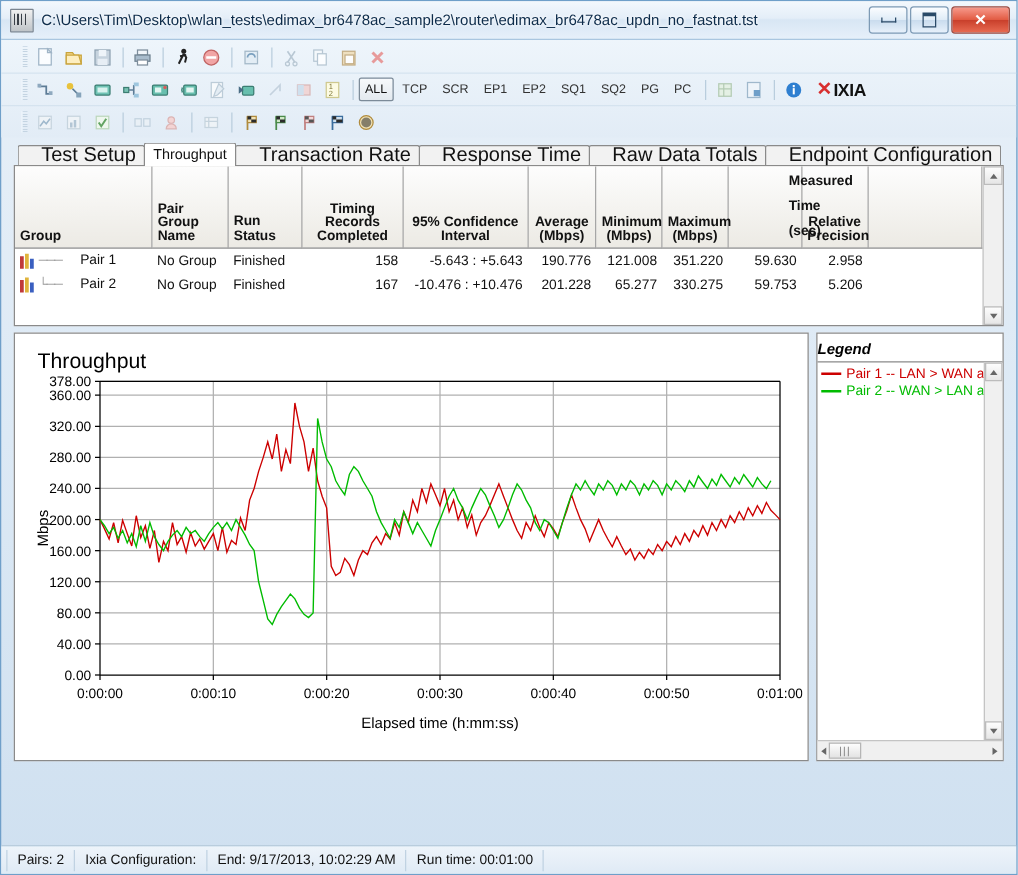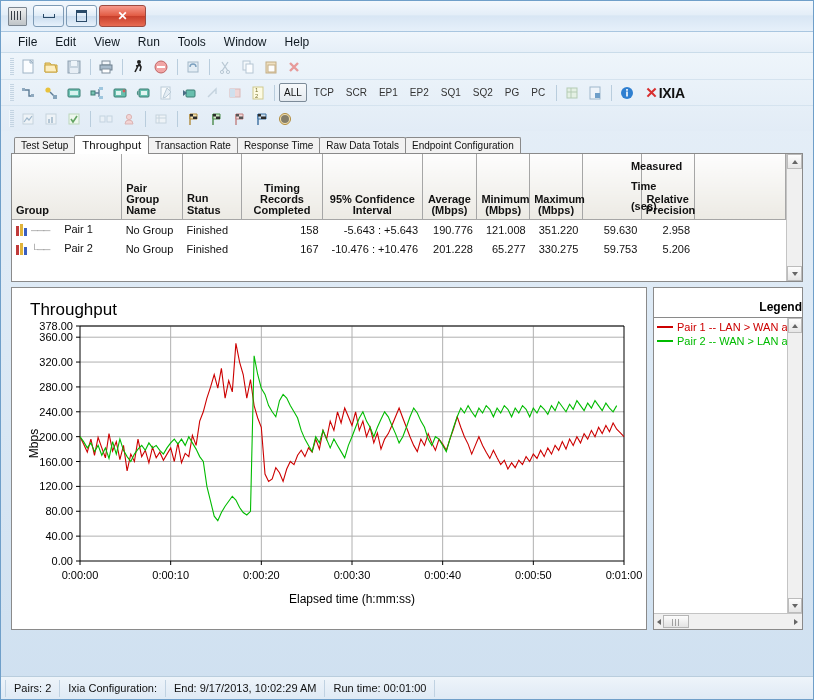--- a/index.html
+++ b/index.html
@@ -52,21 +52,21 @@
   
   .menubar{
     height:20px;display:flex;align-items:center;padding-left:8px;
     background:linear-gradient(180deg,#f0f6fc,#e6eff8);
     border-bottom:1px solid #cadcea;
   }
   .menubar .mi{padding:2px 9px;font-size:12px;color:#101a22;}
   
   .toolbars{background:linear-gradient(180deg,#eef5fb,#e2ecf6);padding:1px 0 0 0;}
   .trow{
-    height:25px;display:flex;align-items:center;padding-left:8px;
+    height:25px;display:flex;align-items:center;padding-left:16px;
     border-bottom:1px solid #d5e3ef;
   }
   .grip{width:4px;height:17px;margin-right:3px;
     background:repeating-linear-gradient(180deg,#c4d4e2 0 1px,transparent 1px 2px);
     border-left:1px solid #eef5fb;flex:none;}
   .tbtn{
     width:22px;height:21px;margin-right:1px;flex:none;
     display:flex;align-items:center;justify-content:center;position:relative;
   }
   .tsep{width:1px;height:16px;background:#b9cddd;margin:0 4px;flex:none;}
@@ -79,21 +79,21 @@
   .ixia{display:flex;align-items:center;margin-left:6px;}
   .ixia-x{color:#d82f2f;font-weight:bold;font-size:15px;line-height:1;}
   .ixia-t{color:#111;font-weight:bold;font-size:14px;letter-spacing:-0.3px;margin-left:1px;}
   
   .tabstrip{
     height:18px;display:flex;align-items:flex-end;padding-left:13px;margin-top:4px;
     position:relative;
   }
   .tab{
     border:1px solid #8a8a8a;border-bottom:none;background:#f2f2f2;
-    padding:2px 6px 1px 6px;font-size:10px;color:#111;margin-right:-1px;
+    padding:2px 6px 1px 18px;font-size:16px;color:#111;margin-right:-1px;
     border-radius:2px 2px 0 0;position:relative;z-index:1;line-height:12px;
   }
   .tab.active{background:#fff;padding:3px 7px 3px 7px;z-index:3;margin-bottom:-1px;font-size:11.5px;}
   
   .tablewrap{
     margin:0 10px;background:#fff;border:1px solid #8a8a8a;
     height:129px;position:relative;display:flex;box-sizing:border-box;
   }
   .tablemain{flex:1;overflow:hidden;position:relative;}
   table.grid{border-collapse:collapse;width:100%;table-layout:fixed;}
@@ -137,21 +137,21 @@
   
   .lower{margin:5px 10px 0 10px;display:flex;height:343px;}
   .chartpane{
     flex:1;background:#fff;border:1px solid #8a8a8a;position:relative;overflow:hidden;
   }
   .charttitle{position:absolute;left:18px;top:12px;font-size:17px;color:#000;}
   .legendpane{
     width:150px;margin-left:6px;background:#fff;border:1px solid #8a8a8a;
     display:flex;flex-direction:column;box-sizing:border-box;
   }
-  .legend-title{text-align:right;font-weight:bold;font-size:12px;padding:12px 0 3px 0;color:#000;}
+  .legend-title{text-align:left;font-weight:bold;font-size:12px;padding:5px 0 3px 0;color:#000;font-style:italic;}
   .legend-body{flex:1;display:flex;border-top:1px solid #8a8a8a;overflow:hidden;}
   .legend-items{flex:1;padding:2px 0 0 3px;overflow:hidden;}
   .litem{white-space:nowrap;font-size:11px;display:flex;align-items:center;height:14px;}
   .swatch{display:inline-block;width:16px;height:2px;margin-right:4px;flex:none;}
   .lgvscroll{width:14px;background:#f0f0f0;border-left:1px solid #c4c4c4;display:flex;flex-direction:column;justify-content:space-between;flex:none;}
   .lghscroll{height:15px;background:#f0f0f0;border-top:1px solid #c4c4c4;display:flex;align-items:center;}
   .hthumb{
     width:26px;height:13px;margin-left:2px;
     background:linear-gradient(180deg,#fdfdfd,#e3e3e3);border:1px solid #b5b5b5;
     display:flex;align-items:center;justify-content:center;box-sizing:border-box;
@@ -170,40 +170,32 @@
   }
   .scell:first-child{border-left:1px solid #c0d2e2;margin-left:4px;}
 </style>
 </head>
 <body>
 
 <div class="window">
 
   <div class="titlebar">
     <div class="appicon"></div>
+    <div class="title-text">C:\Users\Tim\Desktop\wlan_tests\edimax_br6478ac_sample2\router\edimax_br6478ac_updn_no_fastnat.tst</div>
     <div class="winbtns">
       <div class="wbtn">
           <div class="glyph-min"></div>
         </div>
       <div class="wbtn">
           <div class="glyph-max"></div>
         </div>
       <div class="wbtn close">✕</div>
     </div>
   </div>
 
-  <div class="menubar">
-    <div class="mi">File</div>
-    <div class="mi">Edit</div>
-    <div class="mi">View</div>
-    <div class="mi">Run</div>
-    <div class="mi">Tools</div>
-    <div class="mi">Window</div>
-    <div class="mi">Help</div>
-  </div>
 
   <div class="toolbars">
 
     <div class="trow">
       <div class="grip"></div>
       <div class="tbtn">
         <svg width="16" height="16">
             <rect x="3" y="1" width="10" height="13" fill="#fbfdff" stroke="#9fb4c6"></rect>
             <path d="M10 1 L13 4 L10 4 Z" fill="#dde8f2" stroke="#9fb4c6"></path>
           </svg>

